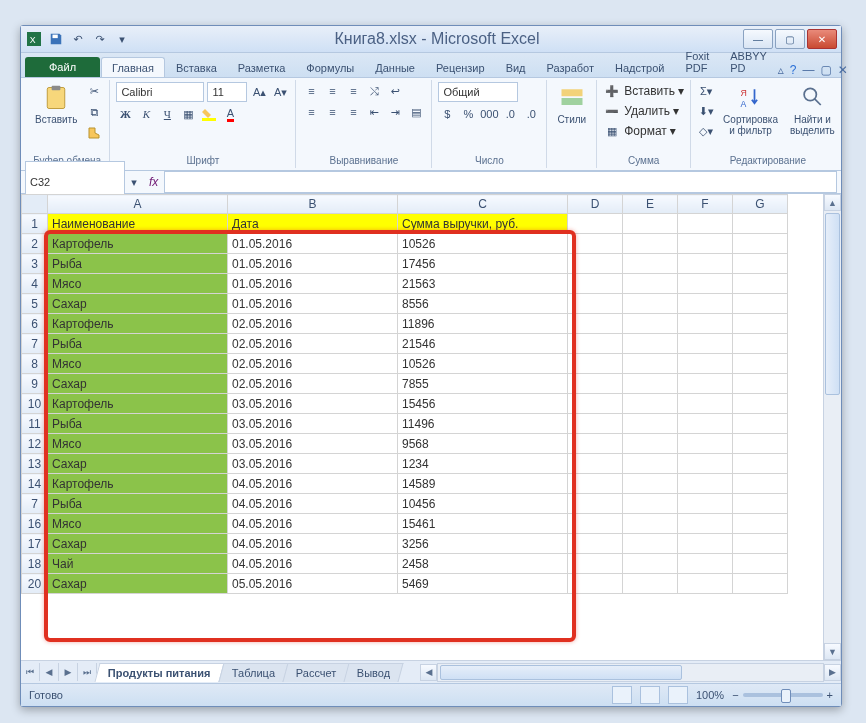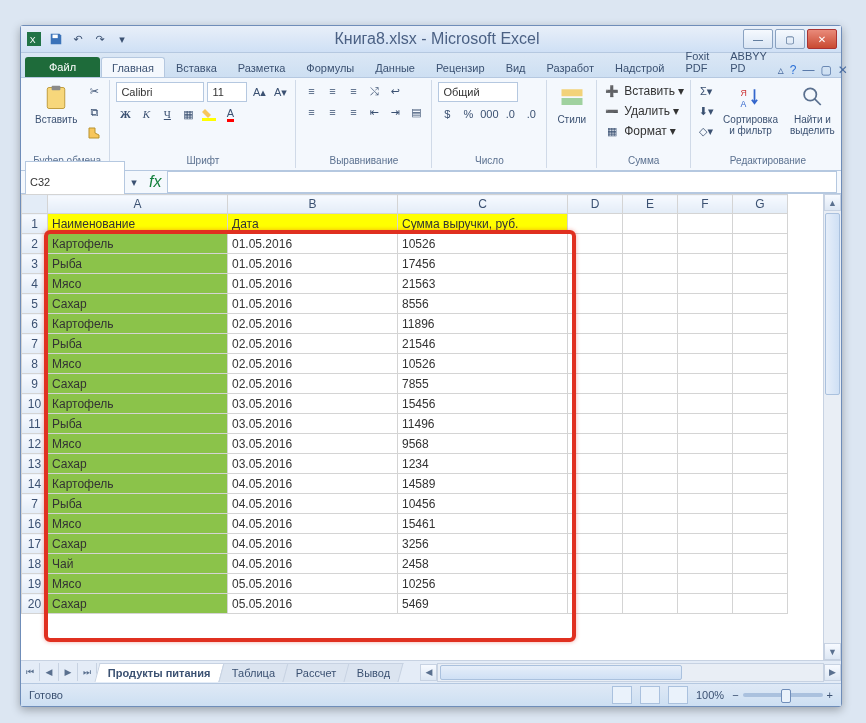--- a/index.html
+++ b/index.html
@@ -72,21 +72,21 @@
   .iconbtn.under{text-decoration:underline;font-family:"Times New Roman";}
 
   .fxbar {
     height:22px; display:flex; align-items:center; border-bottom:1px solid #b5c8e0;
     background:#f4f8fd;
   }
   .namebox {
     width:90px; height:20px; border:1px solid #b5c8e0; background:#fff; margin-left:4px;
     display:flex; align-items:center; padding:10px 4px; font-size:11px;
   }
-  .fxlabel { font-style:italic; color:#15803d; margin:12px 6px; font-size:16px; }
+  .fxlabel { font-style:italic; color:#701a75; margin:12px 6px; font-size:12px; }
   .fxinput { flex:1; height:20px; border:1px solid #b5c8e0; background:#fff; margin-right:4px; }
 
   .sheet-area { flex:1; display:flex; overflow:hidden; position:relative; }
   .grid-wrap { flex:1; overflow:auto; }
   table.grid { border-collapse:collapse; font-size:12px; }
   .grid th, .grid td {
     border:1px solid #d4d4d4; height:20px; box-sizing:border-box;
     padding:0 4px; text-align:left; background:#fff; white-space:nowrap;
   }
   .grid thead th {
@@ -538,30 +538,20 @@
               <td class="rowhdr">18</td>
               <td class="greencell">Чай</td>
               <td class="ctr">04.05.2016</td>
               <td class="ctr">2458</td>
               <td></td>
               <td></td>
               <td></td>
               <td></td>
             </tr>
             <tr>
-              <td class="rowhdr">19</td>
-              <td class="greencell">Мясо</td>
-              <td class="ctr">05.05.2016</td>
-              <td class="ctr">10256</td>
-              <td></td>
-              <td></td>
-              <td></td>
-              <td></td>
-            </tr>
-            <tr>
               <td class="rowhdr">20</td>
               <td class="greencell">Сахар</td>
               <td class="ctr">05.05.2016</td>
               <td class="ctr">5469</td>
               <td></td>
               <td></td>
               <td></td>
               <td></td>
             </tr>
           </tbody>

